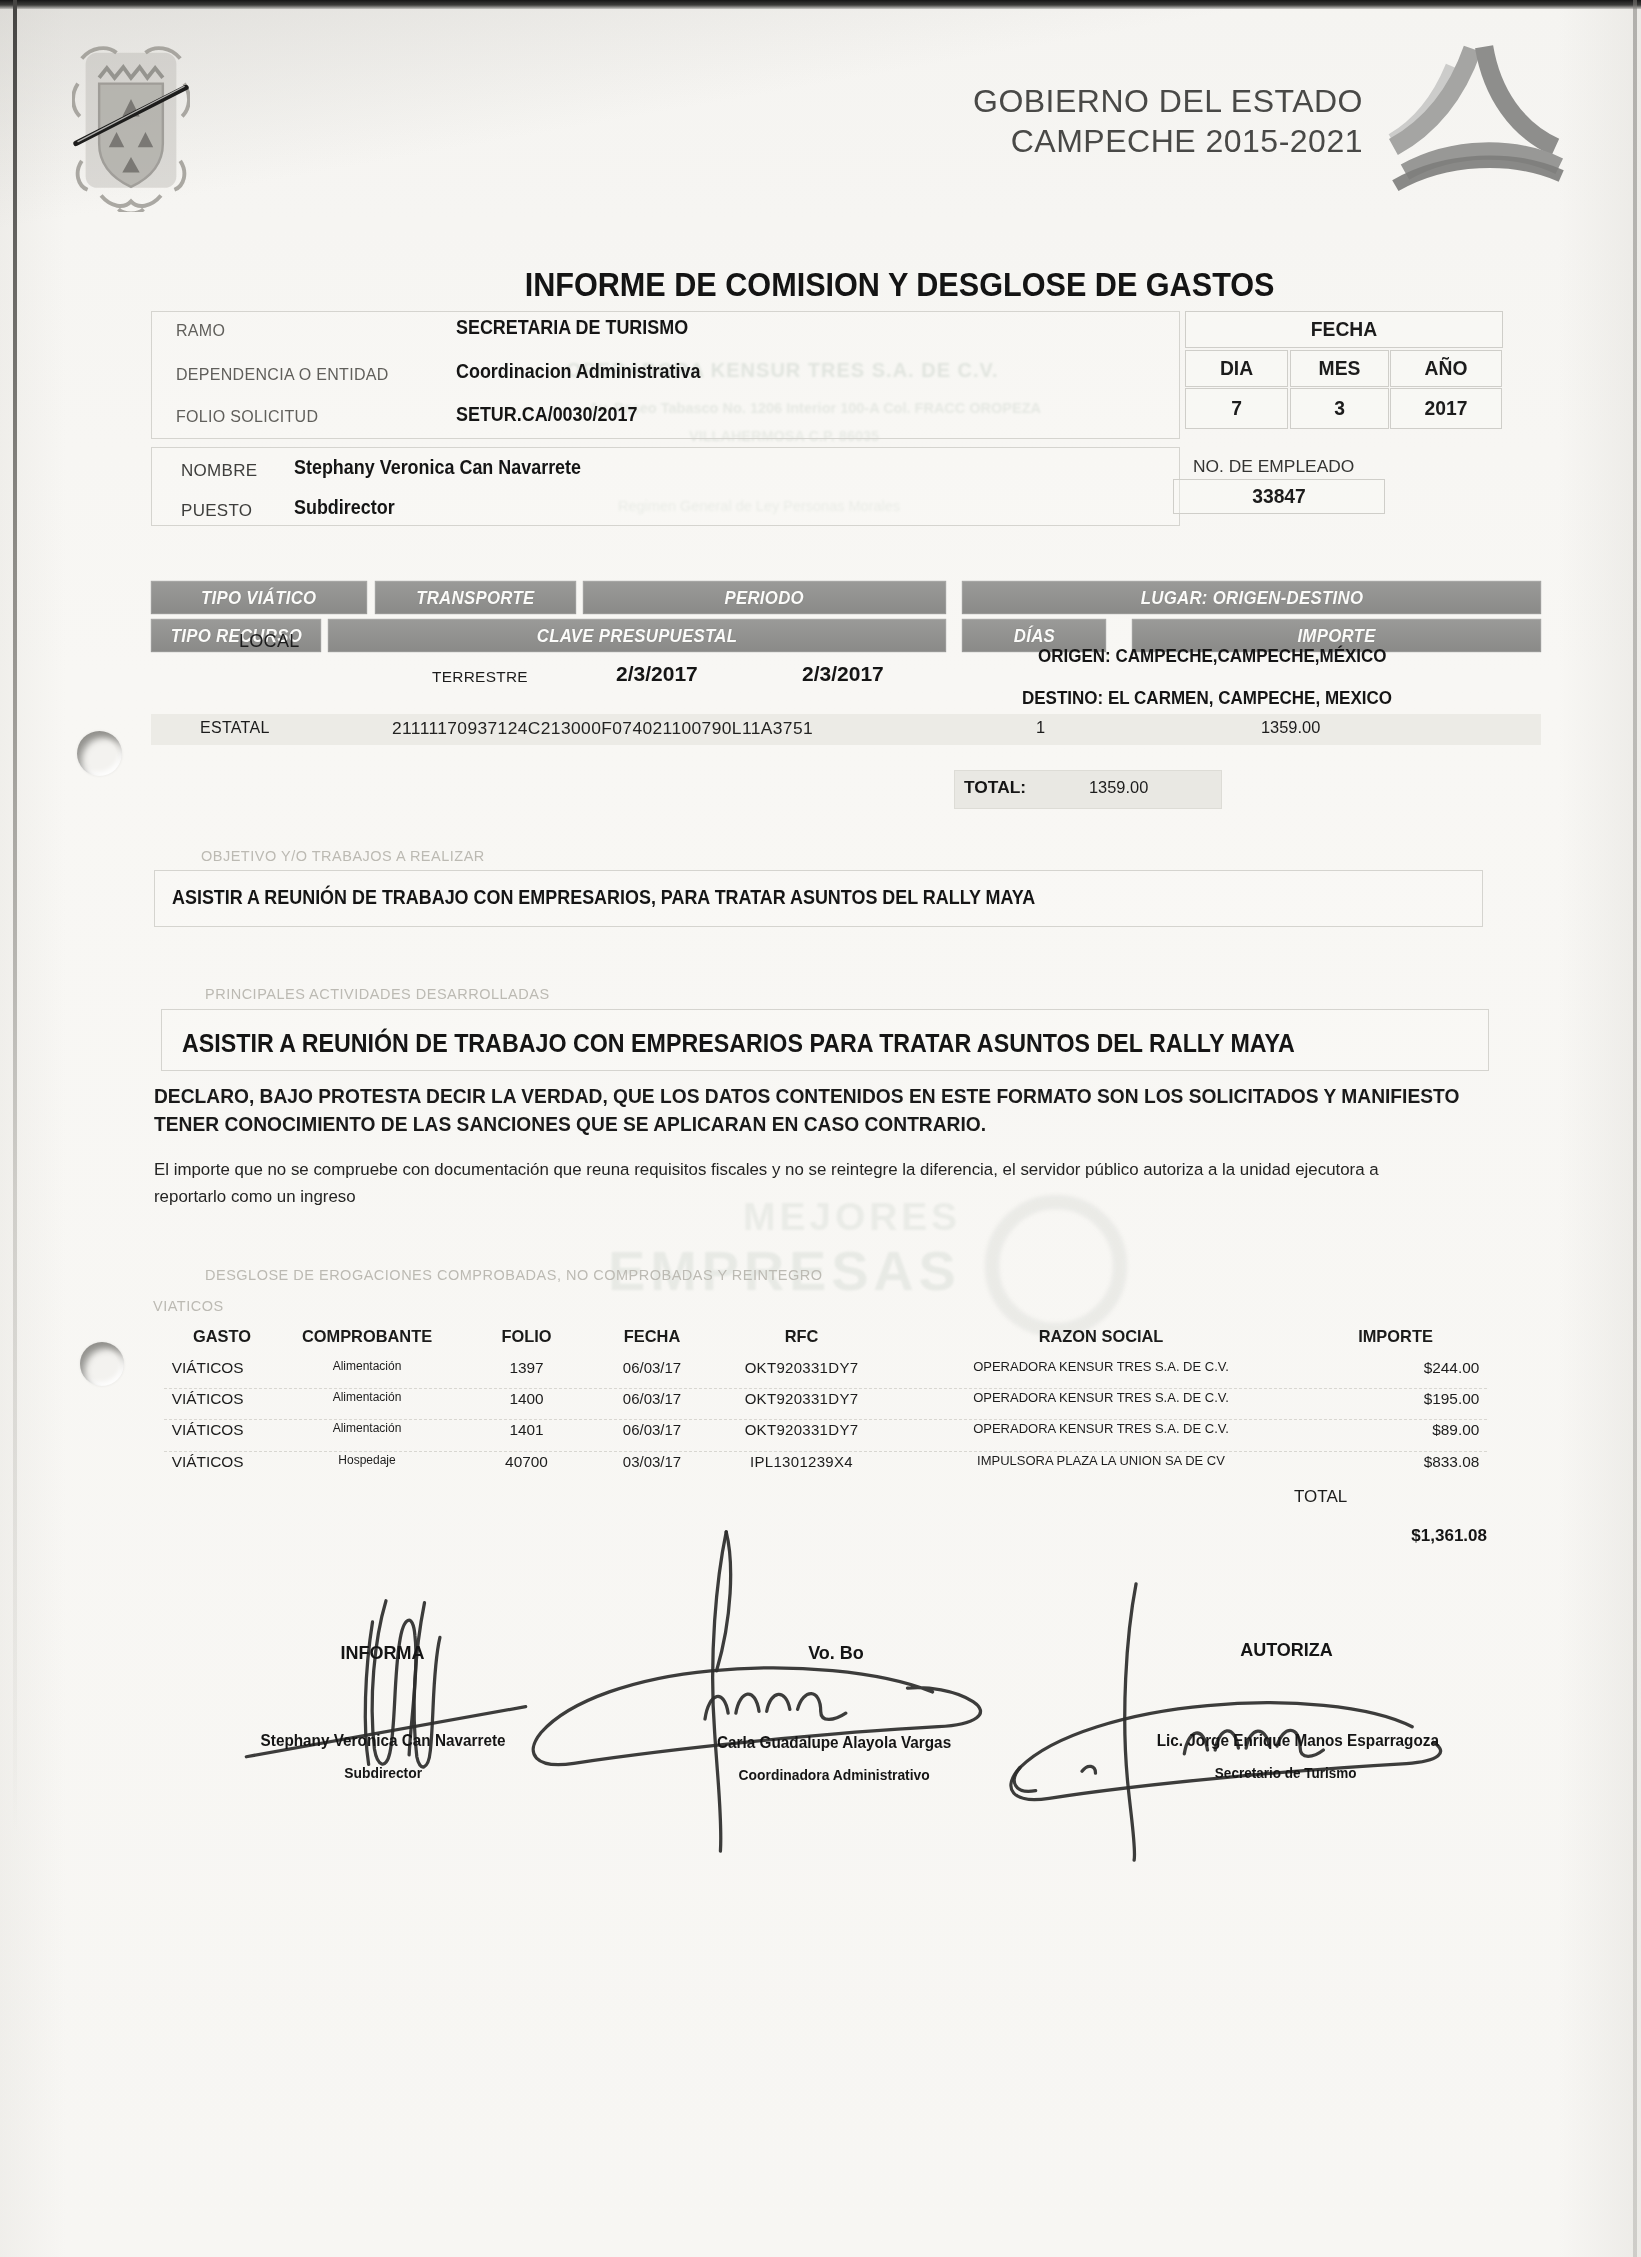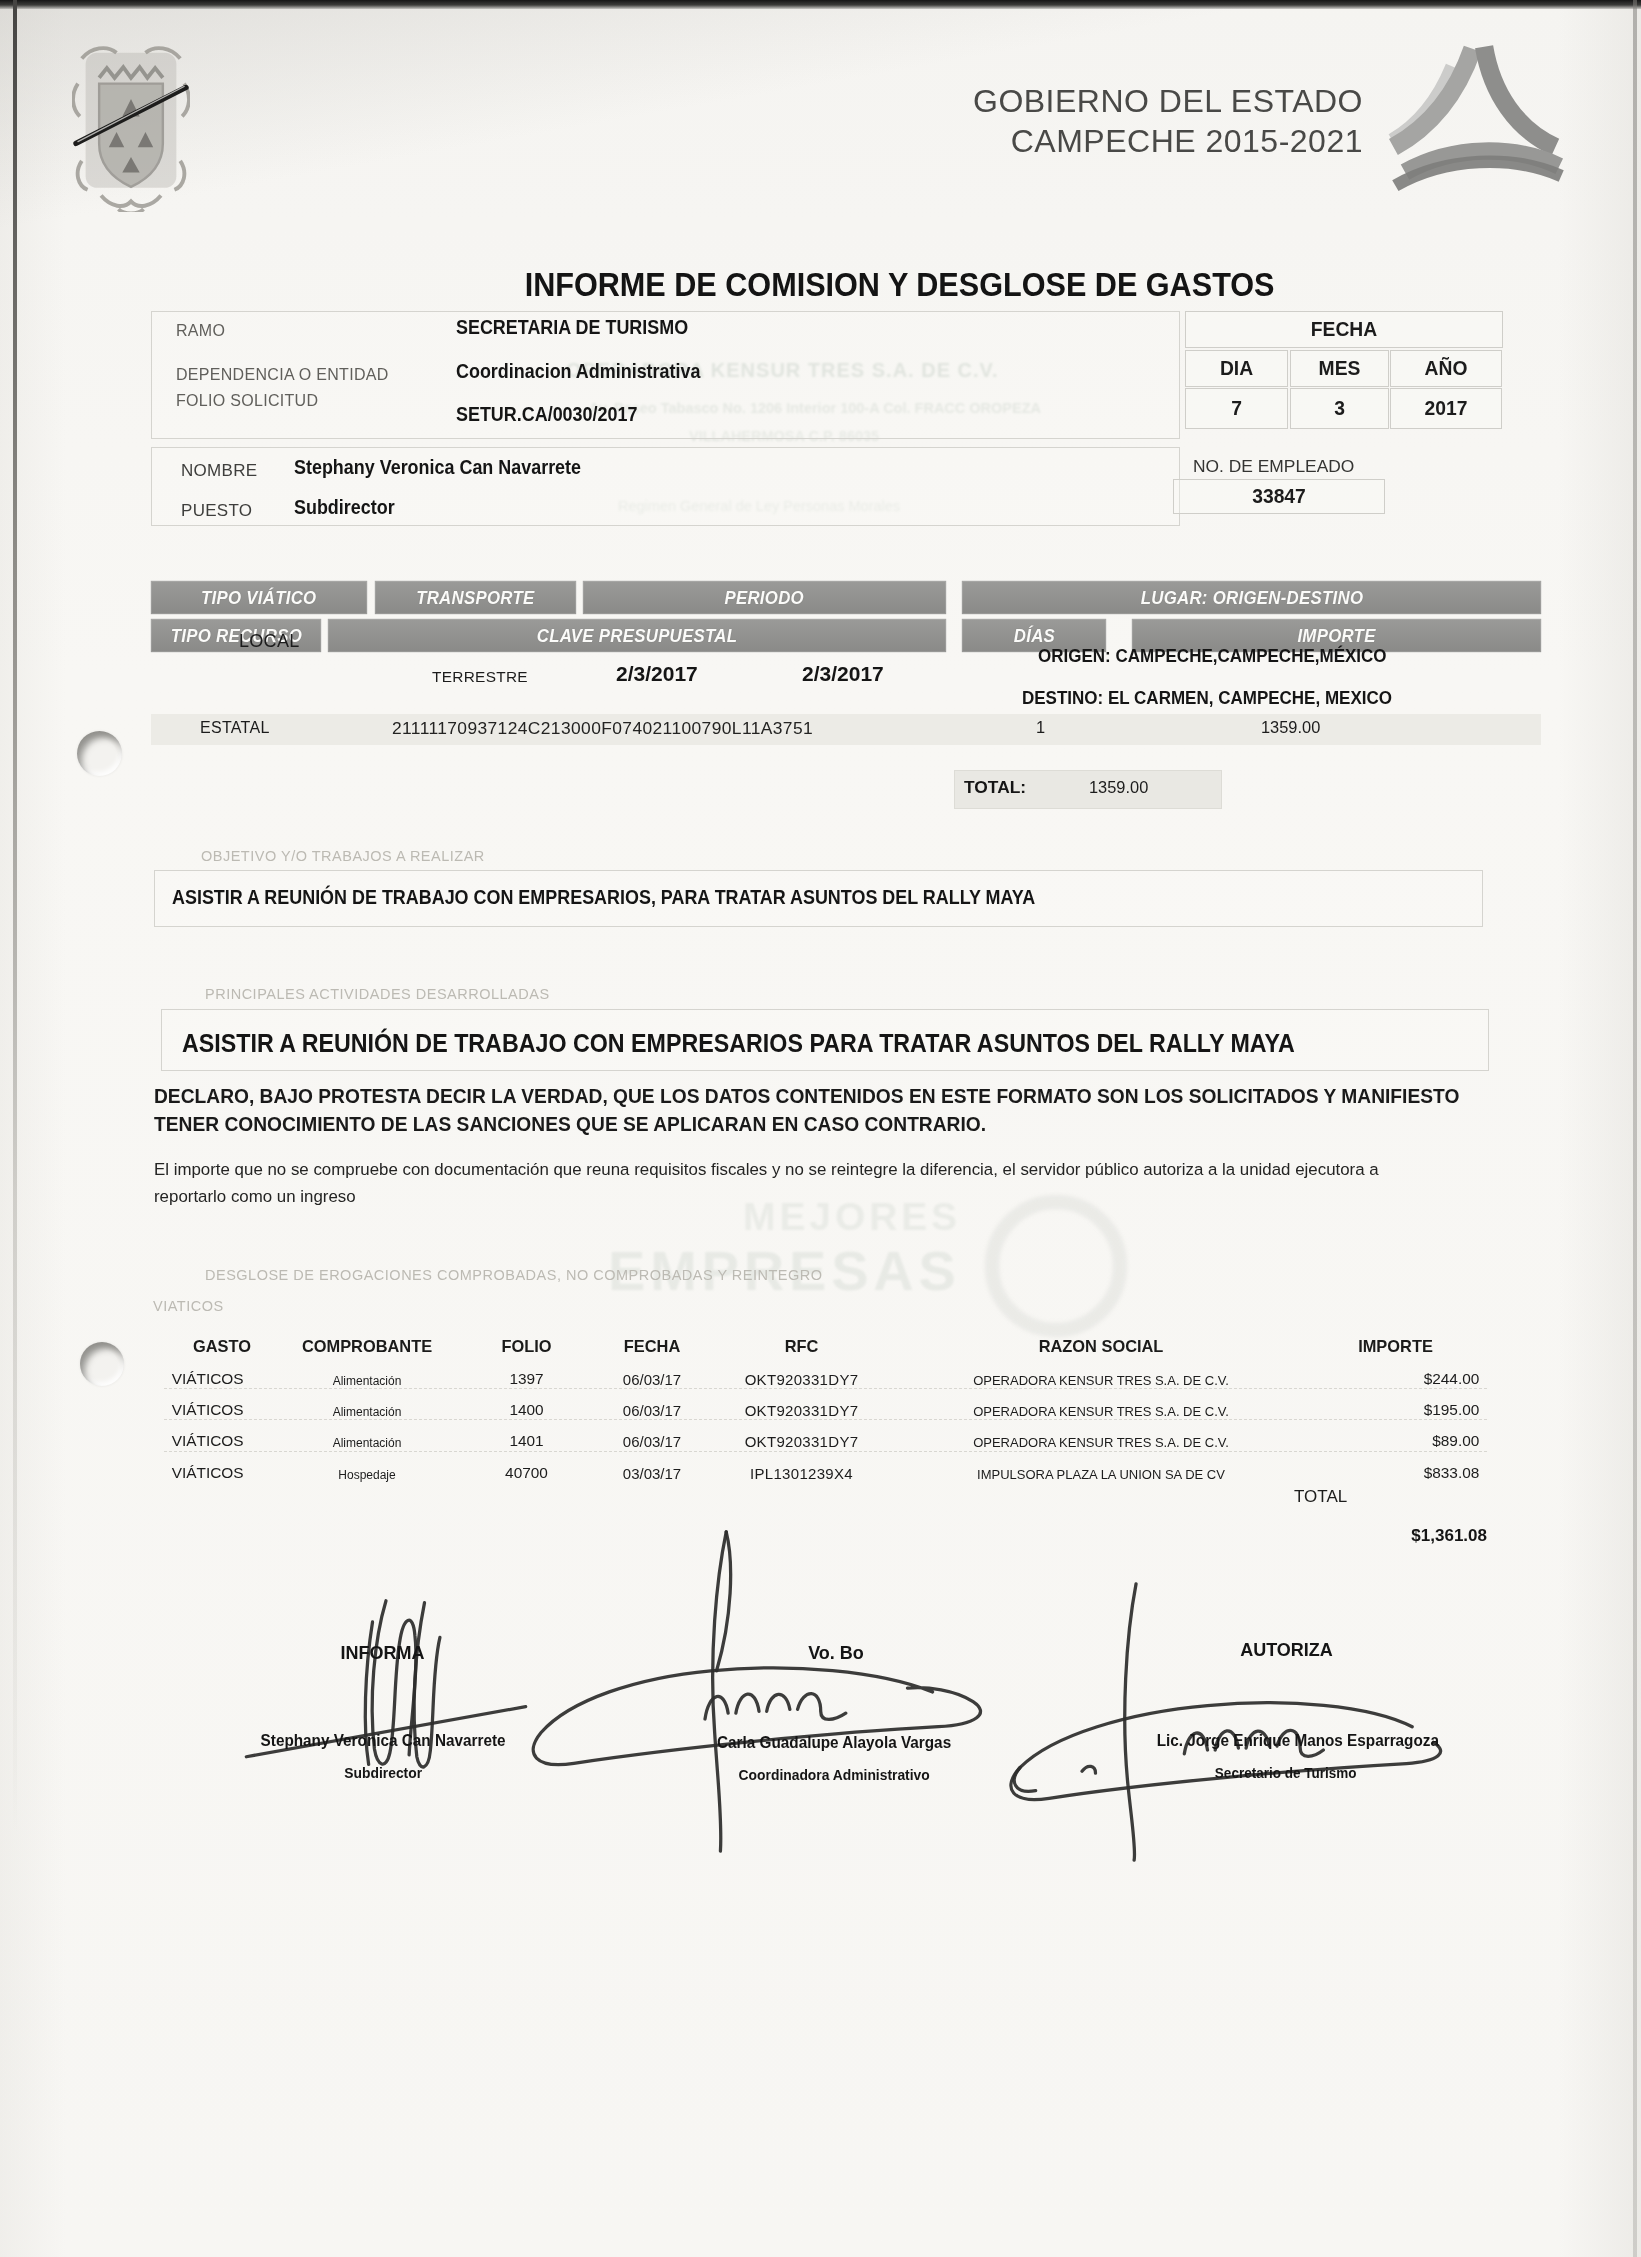--- a/index.html
+++ b/index.html
@@ -38,21 +38,21 @@
   .vh{position:absolute;height:33px;
     background:linear-gradient(180deg,#9a9a98,#8a8a88);
     color:#fbfbf9;font-style:italic;font-weight:700;font-size:18.3px;
     display:flex;align-items:center;justify-content:center;letter-spacing:0.3px;
     box-shadow:inset 0 0 0 1px rgba(255,255,255,.12), 0 0 1px rgba(90,90,88,.6);
     text-shadow:0 0 1px rgba(60,60,58,.35);}
   .vh .condc{transform:scaleX(.92);}
   
   .fcell{position:absolute;border:1px solid #cfcec9;display:flex;align-items:center;justify-content:center;background:rgba(252,251,248,.3);}
   
-  .exp-row{position:absolute;left:164px;width:1323px;height:29px;display:flex;align-items:flex-end;}
+  .exp-row{position:absolute;left:164px;width:1323px;height:29px;display:flex;align-items:flex-start;}
   .exp-row > div{display:flex;align-items:center;justify-content:center;}
   .c-gasto{width:116px;justify-content:flex-start !important;padding-left:7.7px;box-sizing:border-box;}
   .c-comp{width:174px;}
   .c-folio{width:145px;}
   .c-fecha{width:106px;}
   .c-rfc{width:193px;}
   .c-razon{width:406px;}
   .c-imp{width:183px;justify-content:flex-end !important;padding-right:7.7px;box-sizing:border-box;}
   .exp-sep{position:absolute;left:164px;width:1323px;border-top:1px dashed rgba(185,183,176,.5);}
   .bleed{position:absolute;color:#8fa294;filter:blur(1px);font-weight:700;pointer-events:none;}
@@ -102,21 +102,21 @@
 
   <div class="abs" style="left:483px;top:265px;width:686px;text-align:center;font-size:34px;font-weight:700;color:#141414;">
     <span class="condc">INFORME DE COMISION Y DESGLOSE DE GASTOS</span>
   </div>
 
   <div class="abs boxline" style="left:151px;top:311px;width:1027px;height:126px;"></div>
   <div class="abs lbl nowrap" style="left:176px;top:322px;">RAMO</div>
   <div class="abs nowrap" style="left:456px;top:317px;font-size:19.3px;"><span class="cond b">SECRETARIA DE TURISMO</span></div>
   <div class="abs lbl nowrap" style="left:176px;top:366px;">DEPENDENCIA O ENTIDAD</div>
   <div class="abs nowrap" style="left:456px;top:361px;font-size:19.3px;"><span class="cond b">Coordinacion Administrativa</span></div>
-  <div class="abs lbl nowrap" style="left:176px;top:392px;">FOLIO SOLICITUD</div>
+  <div class="abs lbl nowrap" style="left:176px;top:408px;">FOLIO SOLICITUD</div>
   <div class="abs nowrap" style="left:456px;top:404px;font-size:19.3px;"><span class="cond b">SETUR.CA/0030/2017</span></div>
 
   <div class="abs">
     <div class="fcell" style="left:1185px;top:311px;width:316px;height:35px;font-size:19.3px;font-weight:700;">FECHA</div>
     <div class="fcell" style="left:1185px;top:350px;width:101px;height:35px;font-size:19.3px;font-weight:700;">DIA</div>
     <div class="fcell" style="left:1290px;top:350px;width:97px;height:35px;font-size:19.3px;font-weight:700;">MES</div>
     <div class="fcell" style="left:1390px;top:350px;width:110px;height:35px;font-size:19.3px;font-weight:700;">AÑO</div>
     <div class="fcell" style="left:1185px;top:388px;width:101px;height:39px;font-size:19.3px;font-weight:700;">7</div>
     <div class="fcell" style="left:1290px;top:388px;width:97px;height:39px;font-size:19.3px;font-weight:700;">3</div>
     <div class="fcell" style="left:1390px;top:388px;width:110px;height:39px;font-size:19.3px;font-weight:700;">2017</div>

